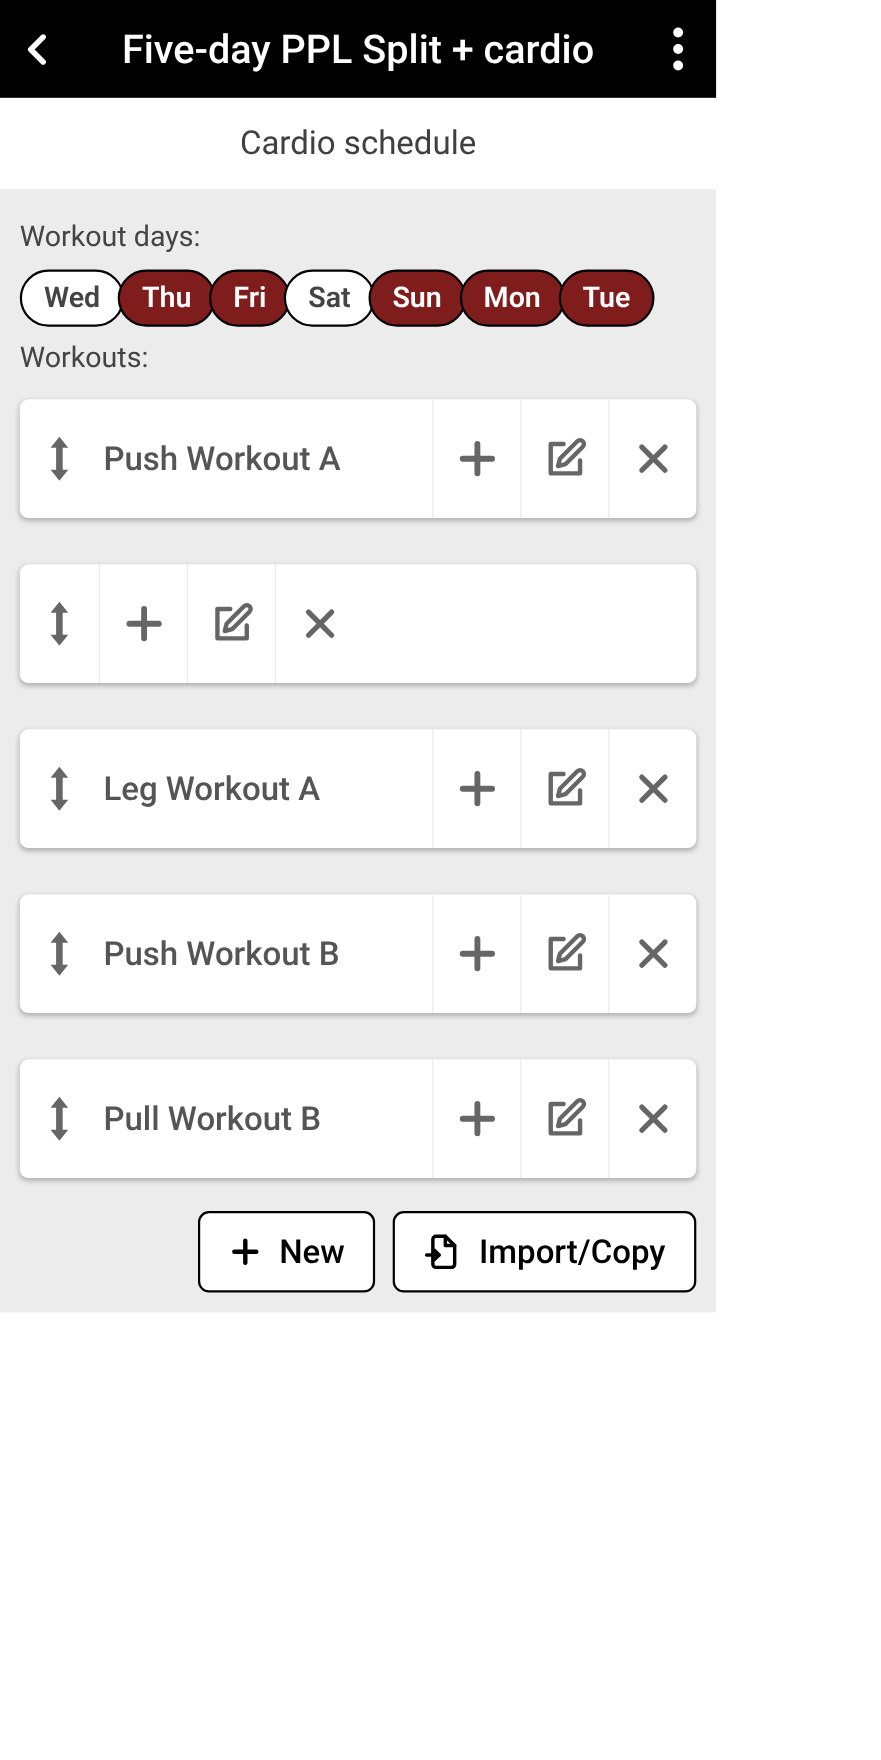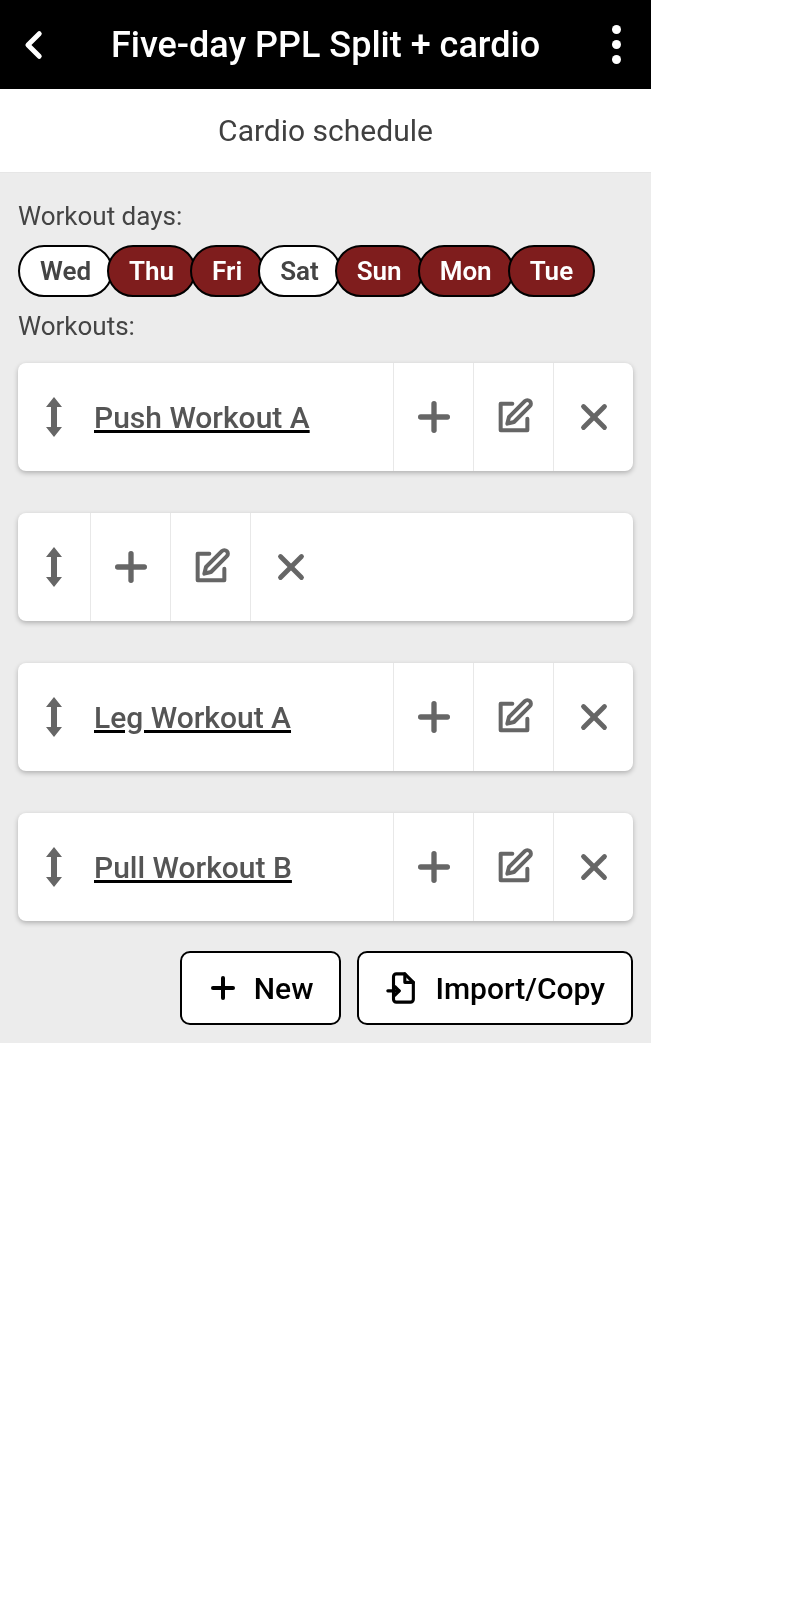--- a/index.html
+++ b/index.html
@@ -24,21 +24,21 @@
   .section-label { font-size:26px; color:#444; margin:8px 0 14px 0; }
 
   
   .days { display:flex; gap:0; margin-bottom:14px; }
   .day-pill { height:52px; padding:0 20px; border-radius:26px; border:2px solid #000; display:flex; align-items:center; justify-content:center; font-size:26px; font-weight:600; cursor:pointer; margin-left:-6px;text-align:center; }
   .day-pill:first-child { margin-left:0; }
   .day-pill.selected { background:#fff; color:#444; }
   .day-pill.unselected { background:#7f1d1d; color:#fff; }
 
   
-  .workouts { display:flex; flex-direction:column; gap:42px; margin-top:22px;text-decoration:underline; }
+  .workouts { display:flex; flex-direction:column; gap:42px; margin-top:22px; }
   .workout-card { background:#fff; border-radius:8px; box-shadow:0 2px 5px rgba(0,0,0,0.25); height:108px; display:flex; align-items:stretch; overflow:hidden; }
   .drag-handle { width:72px; display:flex; align-items:center; justify-content:center; color:#666; cursor:grab; }
   .workout-name { flex:1; display:flex; align-items:center; font-size:30px; color:#555; font-weight:500; padding-left:4px; }
   .card-actions { display:flex; }
   .card-action { width:80px; display:flex; align-items:center; justify-content:center; border-left:1px solid #e8e8e8; color:#666; cursor:pointer; }
 
   
   .footer-btns { display:flex; justify-content:flex-end; gap:16px; margin-top:30px; }
   .btn { border:2px solid #000; background:#fff; border-radius:10px; height:74px; padding:0 26px; display:flex; align-items:center; gap:16px; font-size:30px; font-weight:500; cursor:pointer; }
   .btn svg, .btn .plus-g { flex-shrink:0; }
@@ -164,20 +164,48 @@
             </div>
           <div class="card-action">
               <svg width="36" height="36" viewBox="0 0 24 24" fill="none" stroke="#666" stroke-width="3.2" stroke-linecap="round">
                 <line x1="5" y1="5" x2="19" y2="19"></line>
                 <line x1="19" y1="5" x2="5" y2="19"></line>
               </svg>
             </div>
         </div>
       </div>
 
+      <div class="workout-card">
+        <div class="drag-handle">
+            <svg width="24" height="40" viewBox="0 0 24 40" fill="#666">
+              <path d="M12 0 L20 10 H15 V30 H20 L12 40 L4 30 H9 V10 H4 Z"></path>
+            </svg>
+          </div>
+        <div class="workout-name">Push Workout B</div>
+        <div class="card-actions">
+          <div class="card-action">
+              <svg width="40" height="40" viewBox="0 0 24 24" fill="none" stroke="#666" stroke-width="3.2" stroke-linecap="round">
+                <line x1="12" y1="4" x2="12" y2="20"></line>
+                <line x1="4" y1="12" x2="20" y2="12"></line>
+              </svg>
+            </div>
+          <div class="card-action">
+              <svg width="40" height="40" viewBox="0 0 24 24" fill="none" stroke="#666" stroke-width="2.4" stroke-linecap="round" stroke-linejoin="round">
+                <path d="M11 4H4v16h16v-7"></path>
+                <path d="M18.5 2.5a2.12 2.12 0 0 1 3 3L12 15l-4 1 1-4 9.5-9.5z"></path>
+              </svg>
+            </div>
+          <div class="card-action">
+              <svg width="36" height="36" viewBox="0 0 24 24" fill="none" stroke="#666" stroke-width="3.2" stroke-linecap="round">
+                <line x1="5" y1="5" x2="19" y2="19"></line>
+                <line x1="19" y1="5" x2="5" y2="19"></line>
+              </svg>
+            </div>
+        </div>
+      </div>
 
       <div class="workout-card">
         <div class="drag-handle">
             <svg width="24" height="40" viewBox="0 0 24 40" fill="#666">
               <path d="M12 0 L20 10 H15 V30 H20 L12 40 L4 30 H9 V10 H4 Z"></path>
             </svg>
           </div>
         <div class="workout-name">Pull Workout B</div>
         <div class="card-actions">
           <div class="card-action">

